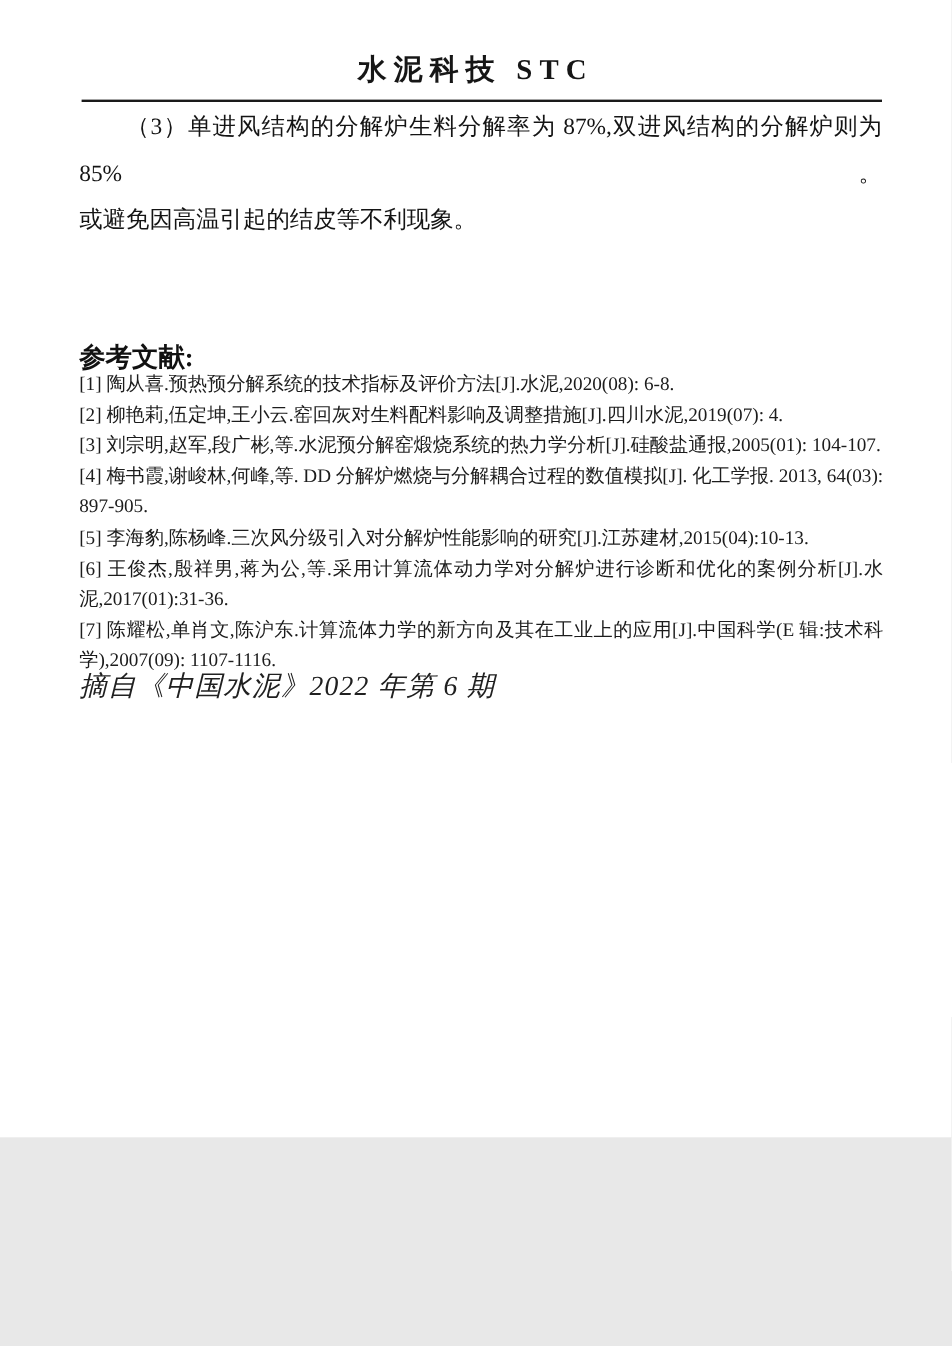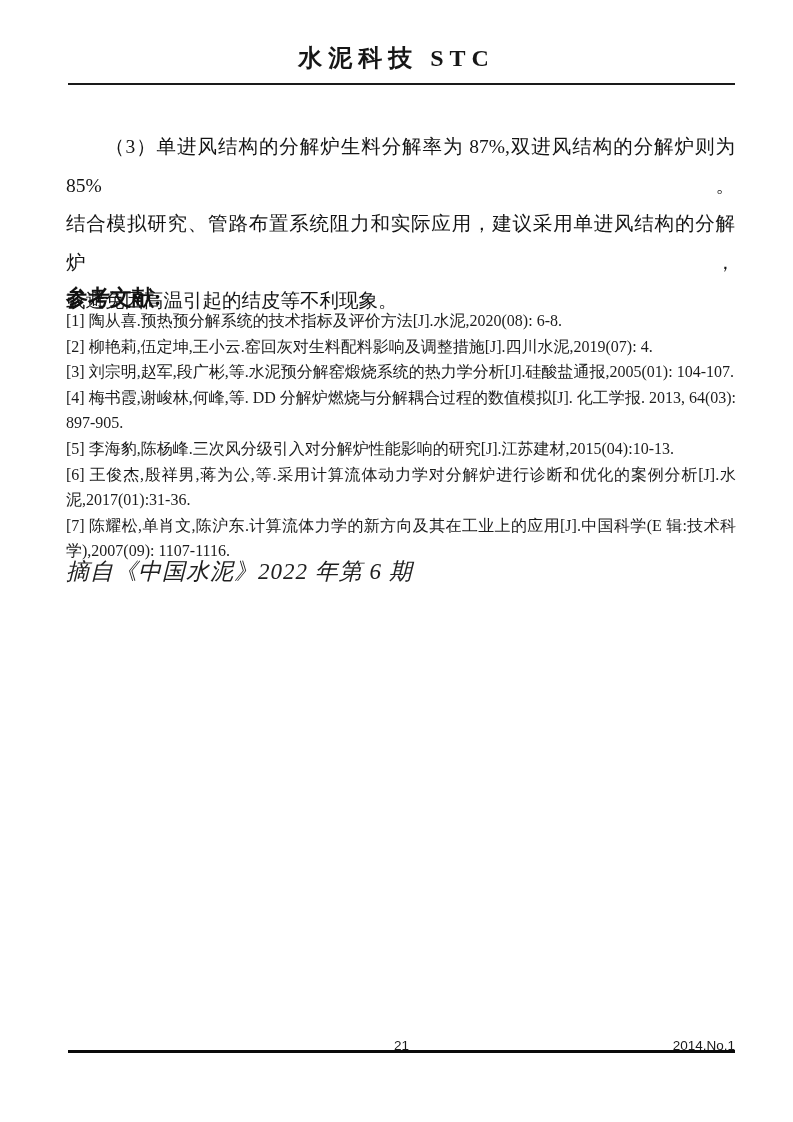--- a/index.html
+++ b/index.html
@@ -1,20 +1,20 @@
 <!DOCTYPE html>
 <html><head>
 <meta charset="utf-8">
 <style>
   * { margin: 0; padding: 0; box-sizing: border-box; }
   html, body { background: #e8e8e8; }
   .page {
     position: relative;
     width: 793px;
-    height: 1122px;
+    height: 948px;
     margin: 0 auto;
     background: #ffffff;
     color: #1b1b1b;
     font-family: "Liberation Serif", "DejaVu Serif", serif;
     overflow: hidden;
   }
   .header-title {
     position: absolute;
     top: 42px; left: 0; right: 0;
     text-align: center;
@@ -29,21 +29,20 @@
     width: 667px; height: 0;
     border-top: 2px solid #1a1a1a;
   }
   .paragraph {
     position: absolute;
     top: 88px; left: 66px;
     width: 669px;
     font-size: 19.5px;
     line-height: 38.5px;
     color: #141414;
-    margin-top: 40px;
   }
   .pline { white-space: normal; }
   .pline.just { text-align: justify; text-align-last: justify; }
   .pline.indent { text-indent: 39px; }
   .refs-heading {
     position: absolute;
     top: 283px; left: 66px;
     font-size: 22px;
     font-weight: bold;
     color: #111111;
@@ -95,21 +94,20 @@
 <body>
 
 <div class="page">
 
   <div class="header-title">水泥科技 STC</div>
 
   <div class="header-rule"></div>
 
   <div class="paragraph">
     <div class="pline indent just">（3）单进风结构的分解炉生料分解率为 87%,双进风结构的分解炉则为 85%。</div>
-    <div class="pline just">结合模拟研究、管路布置系统阻力和实际应用，建议采用单进风结构的分解炉，</div>
     <div class="pline">或避免因高温引起的结皮等不利现象。</div>
   </div>
 
   <div class="refs-heading">参考文献:</div>
 
   <div class="refs">
     <div class="ref">[1]  陶从喜.预热预分解系统的技术指标及评价方法[J].水泥,2020(08): 6-8.</div>
     <div class="ref">[2]  柳艳莉,伍定坤,王小云.窑回灰对生料配料影响及调整措施[J].四川水泥,2019(07): 4.</div>
     <div class="ref">[3]  刘宗明,赵军,段广彬,等.水泥预分解窑煅烧系统的热力学分析[J].硅酸盐通报,2005(01): 104-107.</div>
     <div class="ref">[4]  梅书霞,谢峻林,何峰,等. DD 分解炉燃烧与分解耦合过程的数值模拟[J]. 化工学报. 2013, 64(03): 897-905.</div>

